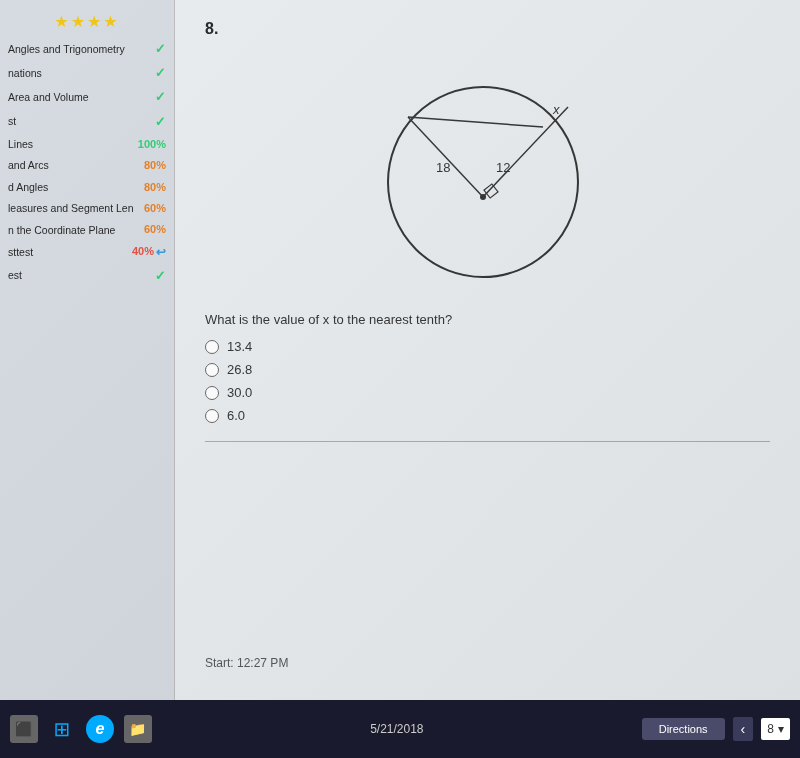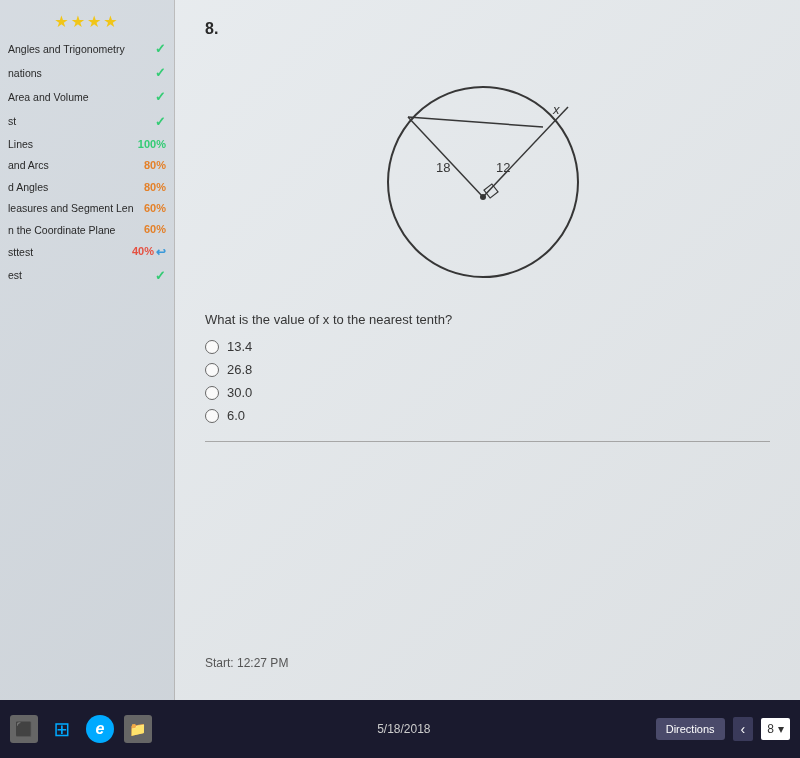--- a/index.html
+++ b/index.html
@@ -220,21 +220,21 @@
     .taskbar-right {
       display: flex;
       align-items: center;
       gap: 8px;
     }
 
     .directions-btn {
       background: #4a4a6a;
       color: white;
       font-size: 11px;
-      padding: 5px 10px;
+      padding: 5px 17px;
       border-radius: 3px;
       border: none;
     }
 
     .nav-btn {
       background: #3a3a5a;
       color: white;
       font-size: 14px;
       padding: 4px 8px;
       border-radius: 2px;
@@ -380,21 +380,21 @@
 
 <div class="taskbar">
   <div class="taskbar-left">
     <div class="taskbar-icon">⬛</div>
     <div class="taskbar-icon windows">⊞</div>
     <div class="taskbar-icon ie">e</div>
     <div class="taskbar-icon">📁</div>
   </div>
 
   <div class="taskbar-center">
-    <span class="taskbar-date">5/18/2018</span>
+    <span class="taskbar-date">5/21/2018</span>
   </div>
 
   <div class="taskbar-right">
     <button class="directions-btn">Directions</button>
     <button class="nav-btn">‹</button>
     <div class="page-num">
       <span>8</span>
       <span style="cursor:pointer">▾</span>
     </div>
   </div>

